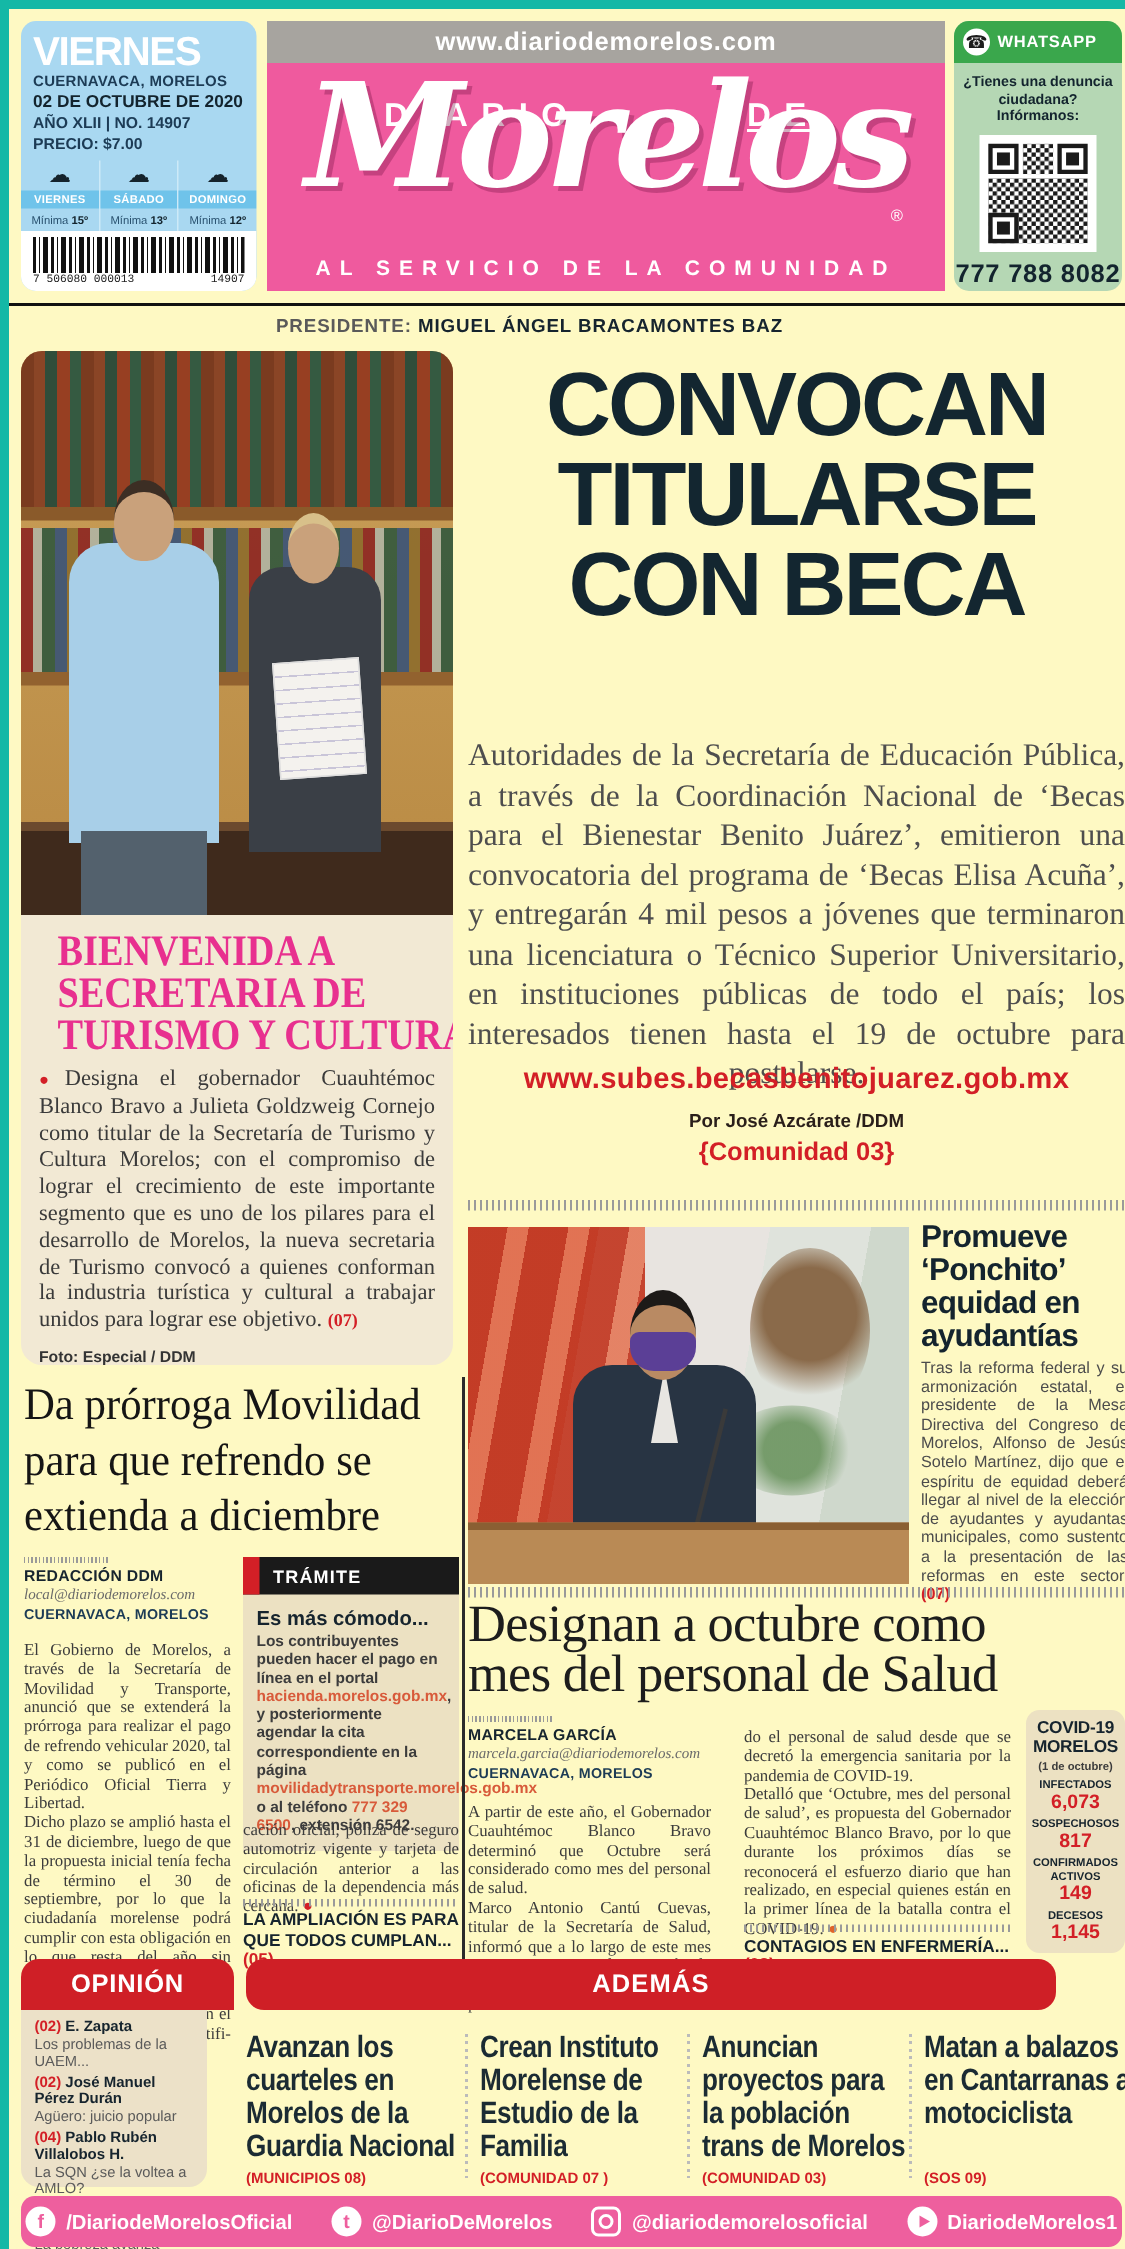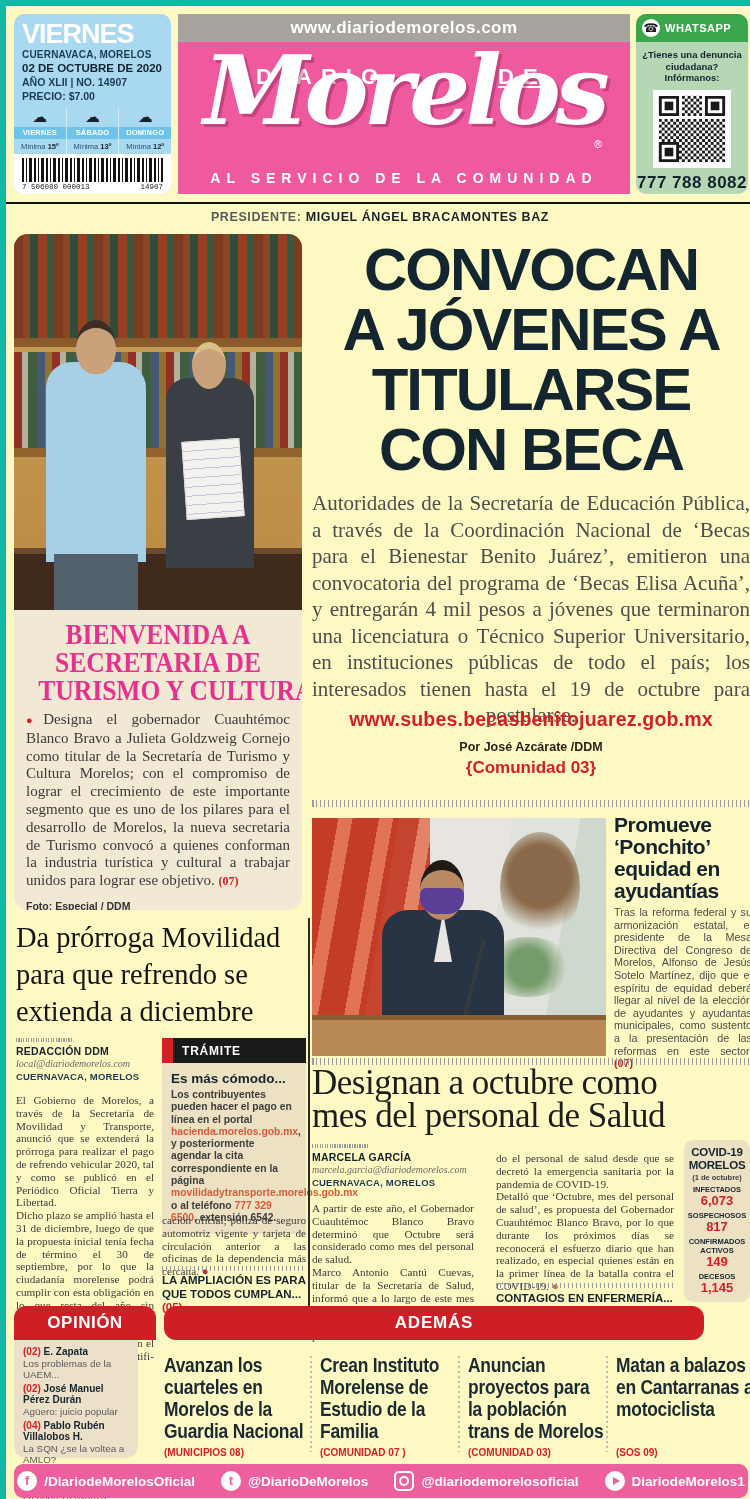--- a/index.html
+++ b/index.html
@@ -41,42 +41,42 @@
   .wa-box{left:630px;top:8px;width:112px;height:180px;background:#b5d7b4;border-radius:10px;overflow:hidden;}
   .wa-banner{height:28px;background:#3aa74c;display:flex;align-items:center;gap:5px;padding:0 6px;}
   .wa-circle{width:18px;height:18px;border-radius:50%;background:#fff;color:#1c1c1c;font-size:12px;line-height:18px;text-align:center;flex:none;}
   .wa-label{color:#fff;font-weight:bold;font-size:11px;letter-spacing:.5px;}
   .wa-prompt{color:#13242e;font-weight:bold;font-size:9.5px;text-align:center;line-height:11.5px;margin:7px 4px 0 4px;}
   .qr-card{width:78px;height:78px;background:#fff;margin:6px auto 0 auto;padding:3px;box-sizing:border-box;}
   .qr-svg{width:100%;height:100%;display:block;}
   .wa-phone{text-align:center;color:#13242e;font-weight:bold;font-size:17px;letter-spacing:.5px;margin-top:5px;}
 
   .topline{left:0;top:196px;width:746px;height:2px;background:#111;}
-  .president{left:0;top:204px;width:694px;text-align:center;font-size:12.5px;letter-spacing:.6px;padding-left:27px;}
+  .president{left:0;top:204px;width:694px;text-align:center;font-size:12.5px;letter-spacing:.6px;}
   .president .p-label{color:#5a5a5a;font-weight:bold;}
   .president .p-name{color:#16242e;font-weight:bold;}
 
   
   .left-card{left:8px;top:228px;width:288px;height:676px;background:#f2e9d4;border-radius:14px;overflow:hidden;}
   .photo1{position:relative;width:288px;height:376px;overflow:hidden;background:linear-gradient(#caa05a,#b98a43);}
   .books1{position:absolute;left:0;top:0;right:0;height:104px;
      background:repeating-linear-gradient(90deg,#7a3b1f 0 9px,#8a4526 9px 16px,#2f4d3a 16px 24px,#973f22 24px 33px,#355a41 33px 40px);
      border-bottom:9px solid #8a5a2a;}
   .books2{position:absolute;left:0;top:118px;right:0;height:96px;
      background:repeating-linear-gradient(90deg,#8a1f1f 0 8px,#b0b6a8 8px 14px,#29543c 14px 23px,#314f7a 23px 31px,#8a6a2a 31px 38px);
      border-bottom:9px solid #8a5a2a;opacity:.85;}
   .desk1{position:absolute;left:0;bottom:0;right:0;height:56px;background:#3f2a1c;border-top:6px solid #6b4a2e;}
   .man1-head{position:absolute;left:62px;top:86px;width:40px;height:46px;border-radius:50% 50% 45% 45%;background:#c9a17b;border-top:8px solid #3c2e24;}
   .man1-body{position:absolute;left:32px;top:128px;width:100px;height:200px;border-radius:26px 26px 0 0;background:#a8cfe8;}
   .man1-legs{position:absolute;left:40px;top:320px;width:84px;height:56px;background:#53616d;}
   .wom1-head{position:absolute;left:178px;top:108px;width:34px;height:40px;border-radius:50%;background:#c9a17b;border-top:7px solid #d8c08a;}
   .wom1-body{position:absolute;left:152px;top:144px;width:88px;height:190px;border-radius:22px 22px 0 0;background:#3a3f46;}
   .paper1{position:absolute;left:170px;top:206px;width:56px;height:76px;background:#f4f2ee;transform:rotate(-4deg);
      background-image:repeating-linear-gradient(#f4f2ee 0 8px,#c9c5d8 8px 9px);border:1px solid #ddd;}
-  .tour-hl{margin:10px 8px 0 8px;text-align:center;}
+  .tour-hl{margin:10px 8px 0 8px;}
   .tour-line{font-family:"Liberation Serif",serif;font-weight:bold;color:#e8308f;font-size:29px;line-height:28px;white-space:nowrap;transform:scaleX(.88);}
   .tour-body{margin:7px 12px 0 12px;font-family:"Liberation Serif",serif;font-size:15px;line-height:17.8px;color:#3a3a3a;text-align:justify;}
   .tour-credit{margin:9px 12px 0 12px;font-size:10.5px;font-weight:bold;color:#333;}
 
   
   .lead-hl{left:306px;top:234px;width:438px;text-align:center;color:#132630;font-weight:bold;}
   .lead-line{font-size:60px;line-height:60px;letter-spacing:-2px;}
   .lead-body{left:306px;top:484px;width:438px;font-family:"Liberation Serif",serif;font-size:21px;line-height:26.5px;color:#4e4e4e;text-align:justify;text-align-last:center;}
   .lead-url{left:306px;top:702px;width:438px;text-align:center;color:#d31f26;font-weight:bold;font-size:19.5px;letter-spacing:.2px;}
   .lead-by{left:306px;top:734px;width:438px;text-align:center;color:#2a1f1a;font-weight:bold;font-size:12.5px;}
@@ -275,21 +275,20 @@
       <div class="tour-line">SECRETARIA DE</div>
       <div class="tour-line">TURISMO Y CULTURA</div>
     </div>
     <div class="tour-body"><span class="red" style="font-size:11px;">●</span><span>Designa el gobernador Cuauhtémoc Blanco Bravo a Julieta Goldzweig Cornejo como titular de la Secretaría de Turismo y Cultura Morelos; con el compromiso de lograr el crecimiento de este importante segmento que es uno de los pilares para el desarrollo de Morelos, la nueva secretaria de Turismo convocó a quienes conforman la industria turística y cultural a trabajar unidos para lograr ese objetivo.</span> <b class="red" style="font-size:12px;">(07)</b></div>
     <div class="tour-credit">Foto: Especial / DDM</div>
 
   </div>
 
   <div class="abs lead-hl">
     <div class="lead-line">CONVOCAN</div>
-    <div class="lead-line">A JÓVENES A</div>
     <div class="lead-line">TITULARSE</div>
     <div class="lead-line">CON BECA</div>
   </div>
   <div class="abs lead-body">Autoridades de la Secretaría de Educación Pública, a través de la Coordinación Nacional de ‘Becas para el Bienestar Benito Juárez’, emitieron una convocatoria del programa de ‘Becas Elisa Acuña’, y entregarán 4 mil pesos a jóvenes que terminaron una licenciatura o Técnico Superior Universitario, en instituciones públicas de todo el país; los interesados tienen hasta el 19 de octubre para postularse.</div>
   <div class="abs lead-by">Por José Azcárate /DDM</div>
   <div class="abs lead-url">www.subes.becasbenitojuarez.gob.mx</div>
   <div class="abs lead-sec">{Comunidad 03}</div>
   <div class="abs hsep sep1"></div>
 
   <div class="abs photo2">

